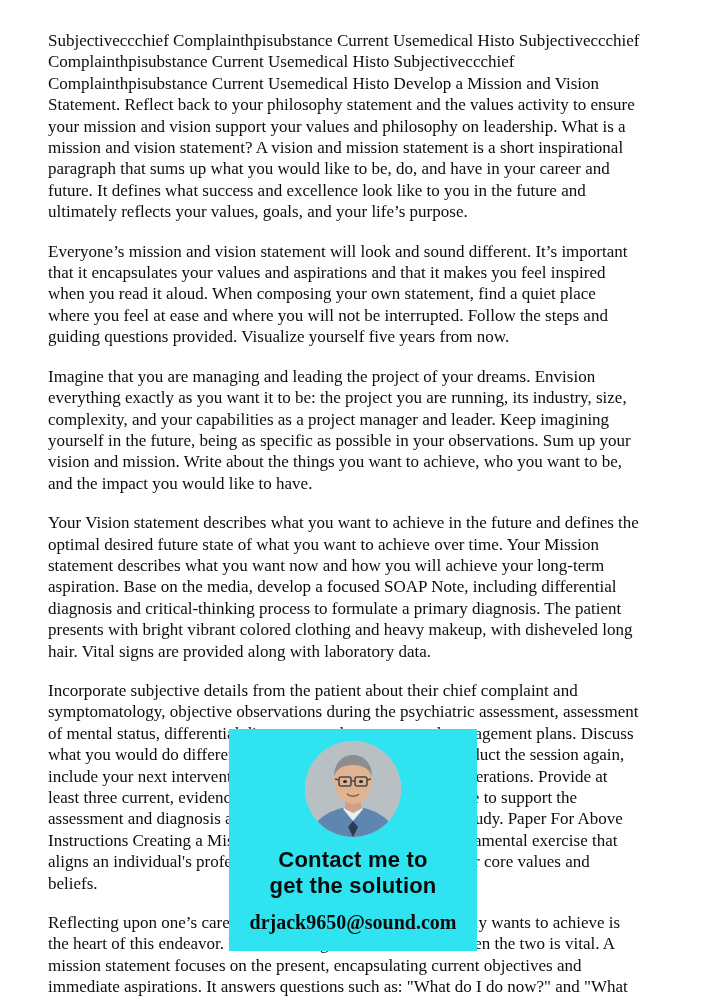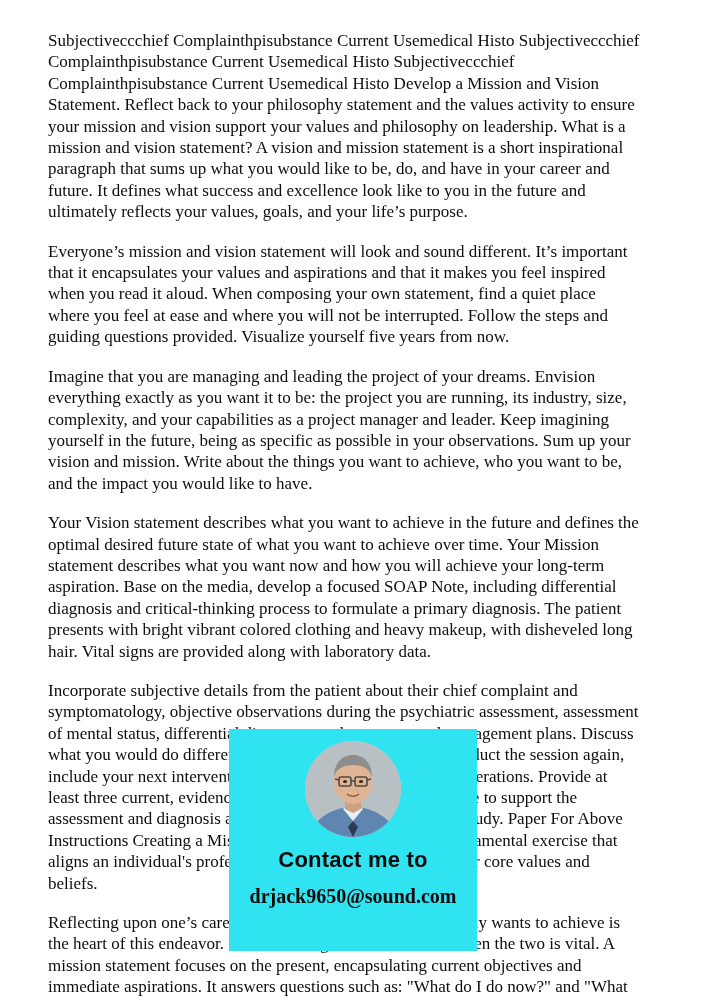--- a/index.html
+++ b/index.html
@@ -125,16 +125,17 @@
           <line x1="62" y1="39" x2="66" y2="38"></line>
         </g>
 
         <ellipse cx="40" cy="40.5" rx="2" ry="1.6" fill="#33281f"></ellipse>
         <ellipse cx="56" cy="40.5" rx="2" ry="1.6" fill="#33281f"></ellipse>
 
         <path d="M42 53 C45 56 51 56 54 53" stroke="#8a5c45" stroke-width="1.6" fill="none"></path>
       </svg>
     </div>
     <div class="contact-line first">Contact me to</div>
+    <div class="contact-line">get the solution</div>
     <div class="contact-email">drjack9650@sound.com</div>
   </div>
 
 </div>
 
 </body></html>

